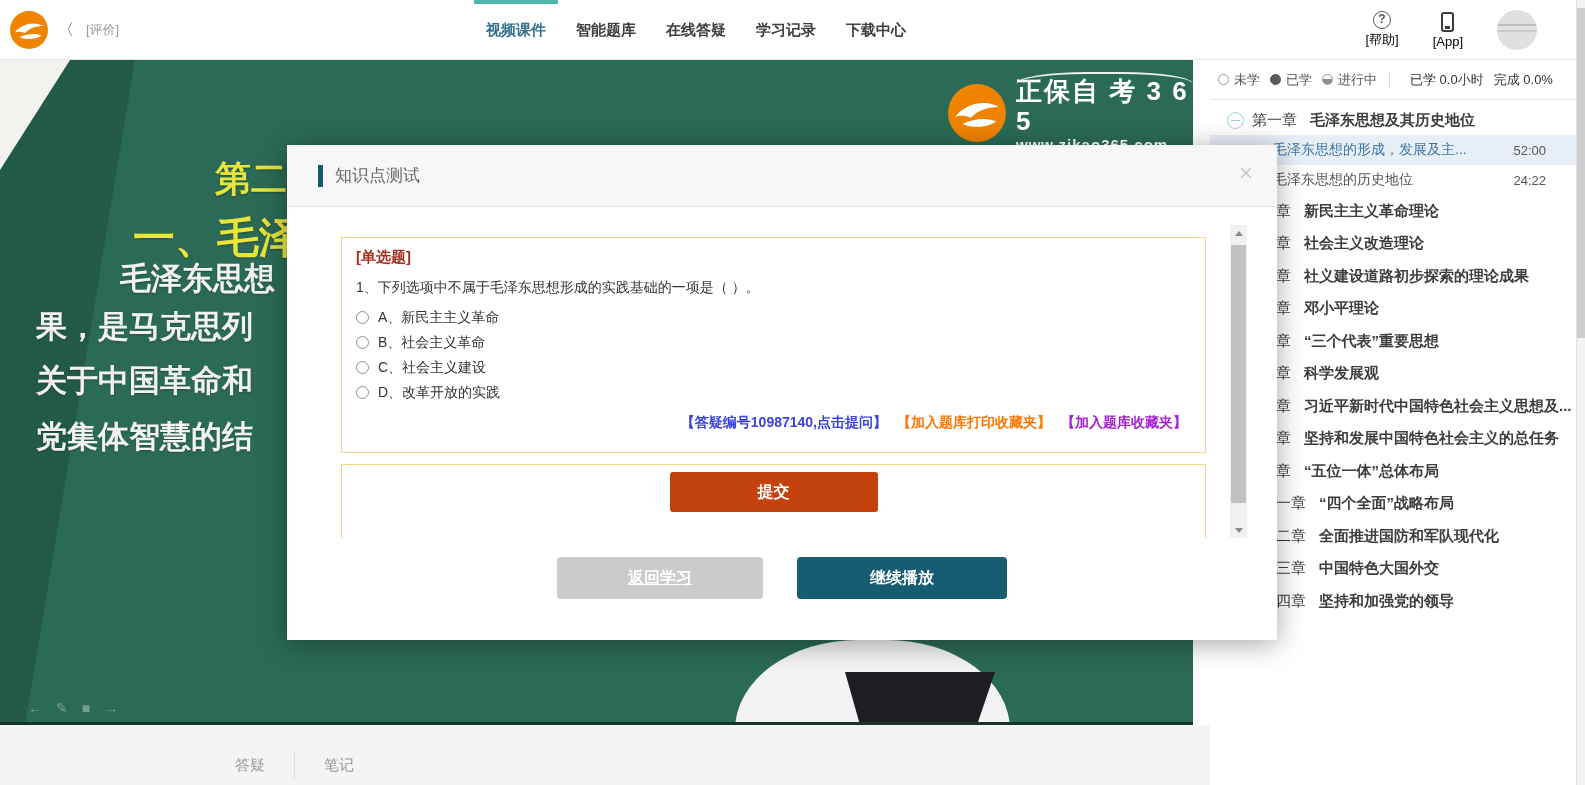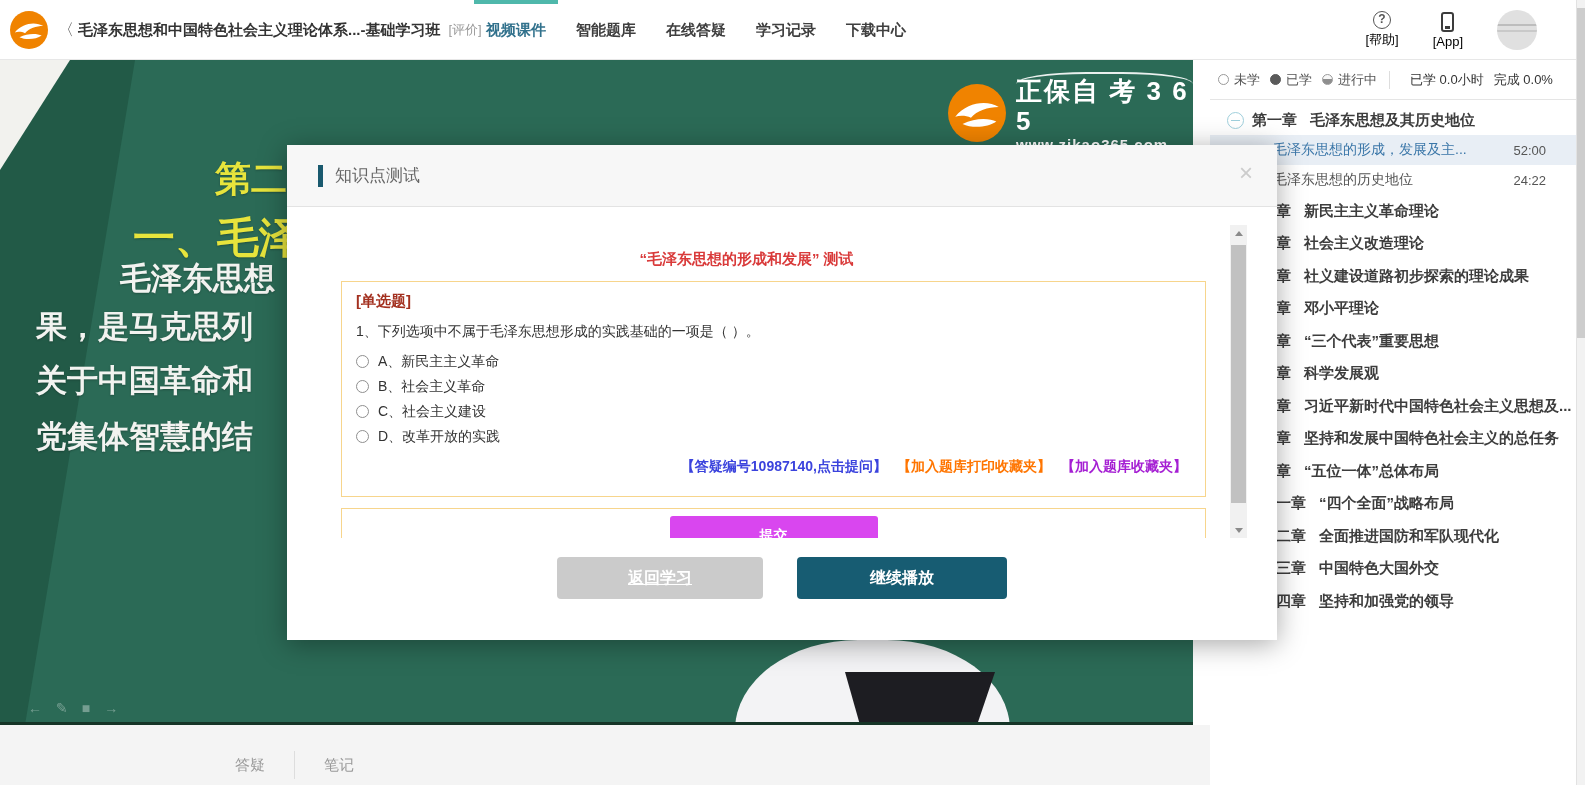--- a/index.html
+++ b/index.html
@@ -55,21 +55,21 @@
   .sb-header { position:absolute; left:0; top:0; width:100%; height:40px; display:flex; align-items:center; border-bottom:1px solid #e5e5e5; font-size:13px; color:#555; padding-left:8px;text-align:center; }
   .legend-item { display:flex; align-items:center; gap:5px; margin-right:10px; }
   .lg-circle { width:11px; height:11px; border-radius:50%; border:1px solid #9a9a9a; background:#fff; }
   .lg-circle.filled { background:#5a5a5a; border-color:#5a5a5a; }
   .lg-circle.half { background:linear-gradient(#f7f7f7 42%,#8e8e8e 42%); }
   .sb-stats { border-left:1px solid #ddd; padding-left:20px; margin-left:2px; color:#333; display:flex; gap:10px; white-space:nowrap; }
   .tree-line { position:absolute; left:33px; top:75px; width:1px; height:66px; background:#cfe3ea; }
   .chapter1-row { position:absolute; left:0; top:45px; width:100%; height:30px; display:flex; align-items:center; padding-left:17px; cursor:pointer; }
   .collapse-icon { width:17px; height:17px; border:1px solid #9fcfdc; border-radius:50%; position:relative; flex:0 0 auto; margin-right:8px; }
   .collapse-icon::after { content:""; position:absolute; left:3px; right:3px; top:7px; height:1.5px; background:#9fcfdc; }
-  .chapter-num { font-size:15px; font-weight:700; color:#3d3d3d; white-space:nowrap;text-align:right; }
+  .chapter-num { font-size:15px; font-weight:400; color:#3d3d3d; white-space:nowrap;text-align:right; }
   .chapter-title { font-size:15px; font-weight:700; color:#3d3d3d; margin-left:13px; white-space:nowrap; }
   .sb-lessons { position:absolute; left:0; top:75px; width:100%; }
   .lesson-row { height:30px; display:flex; align-items:center; padding:0 30px 0 42px; font-size:14px; color:#555; cursor:pointer; }
   .lesson-row.active { background:#e8eef5; color:#3a76a8; }
   .video-icon { width:14px; height:10px; border:1px solid #999; border-radius:2px; margin-right:7px; flex:0 0 auto; position:relative; }
   .video-icon::after { content:""; position:absolute; right:2px; top:2px; width:3px; height:3px; background:#999; border-radius:50%; }
   .lesson-title { white-space:nowrap; overflow:hidden; }
   .lesson-time { margin-left:auto; font-size:13px; color:#555; }
   .sb-chapters { position:absolute; left:0; top:135px; width:100%; }
   .sb-chapter-row { height:32.5px; display:flex; align-items:center; padding-left:36px; cursor:pointer; white-space:nowrap; overflow:hidden; }
@@ -94,21 +94,21 @@
   .quiz-title { margin-top:25px; text-align:center; width:919px; font-size:15px; font-weight:700; color:#d93a3a; }
   .qbox { margin:12px 0 0 54px; width:865px; height:216px; border:1px solid #f7d58c; padding:10px 14px; }
   .qtype { font-size:15px; font-weight:700; color:#a3301f; }
   .qtext { margin-top:12px; font-size:14px; color:#333; }
   .options { margin-top:8px; }
   .option-row { height:25px; display:flex; align-items:center; font-size:14px; color:#333; cursor:pointer; }
   .radio { width:13px; height:13px; border:1px solid #8f8f8f; border-radius:50%; background:#fff; margin-right:9px; flex:0 0 auto; }
   .qlinks { margin-top:8px; text-align:right; padding-right:4px; }
   .qlink { font-size:14px; font-weight:700; margin-left:10px; cursor:pointer; }
   .submit-box { margin:11px 0 0 54px; width:865px; height:80px; border:1px solid #f7d58c; text-align:center; }
-  .submit-btn { margin-top:7px; width:208px; height:40px; background:#d946ef; color:#fff; border:none; border-radius:3px; font-size:14px; font-weight:700; font-family:inherit; cursor:pointer; }
+  .submit-btn { margin-top:7px; width:208px; height:40px; background:#c2410c; color:#fff; border:none; border-radius:3px; font-size:16px; font-weight:700; font-family:inherit; cursor:pointer; }
   .modal-scrollbar { position:absolute; left:943px; top:80px; width:17px; height:313px; background:#f1f1f1; }
   .msb-arrow { position:absolute; left:0; width:17px; height:17px; cursor:pointer; }
   .msb-arrow.up { top:0; } .msb-arrow.down { bottom:0; }
   .msb-arrow .tri { position:absolute; left:4.5px; width:0; height:0; border-left:4px solid transparent; border-right:4px solid transparent; }
   .msb-arrow.up .tri { top:6px; border-bottom:5px solid #8a8a8a; }
   .msb-arrow.down .tri { top:7px; border-top:5px solid #8a8a8a; }
   .msb-thumb { position:absolute; left:1px; top:20px; width:15px; height:258px; background:#c1c1c1; cursor:pointer; }
   .modal-actions { position:absolute; left:0; top:412px; width:100%; display:flex; justify-content:center; gap:34px; }
   .action-btn { height:42px; border:none; border-radius:4px; color:#fff; font-size:16px; font-weight:700; font-family:inherit; cursor:pointer; }
   .back-btn { width:206px; background:#cbcbcb;text-decoration:underline; }
@@ -273,21 +273,20 @@
 
   <div class="topbar">
     <span class="brand-logo">
       <svg viewBox="0 0 48 48">
           <path d="M6 27 C16 15 32 13 42 19 C33 19 24 22 19 28 C15 26 10 26 6 27 Z" fill="#fff"></path>
           <path d="M12 33 C22 28 34 28 40 31 C33 36 20 37 12 33 Z" fill="#fff"></path>
         </svg>
     </span>
     <div class="course-head">
       <span class="back-chevron">〈</span>
-      <span class="course-title">毛泽东思想和中国特色社会主义理论体系...-基础学习班</span>
       <span class="rate-label">[评价]</span>
     </div>
     <div class="nav-tabs">
 
     <span class="nav-tab active">视频课件</span>
         <span class="nav-tab">智能题库</span>
         <span class="nav-tab">在线答疑</span>
         <span class="nav-tab">学习记录</span>
         <span class="nav-tab">下载中心</span>
       </div>
@@ -304,21 +303,20 @@
     </div>
   </div>
 
   <div class="modal">
     <div class="modal-header">
       <span class="accent-bar"></span>
       <span class="modal-title">知识点测试</span>
       <span class="modal-close">×</span>
     </div>
     <div class="scroll-area">
-      <div class="quiz-title">“毛泽东思想的形成和发展” 测试</div>
       <div class="qbox">
         <div class="qtype">[单选题]</div>
         <div class="qtext">1、下列选项中不属于毛泽东思想形成的实践基础的一项是（  ）。</div>
         <div class="options">
 
             <div class="option-row">
               <span class="radio"></span>
               <span>A、新民主主义革命</span>
             </div>
 

